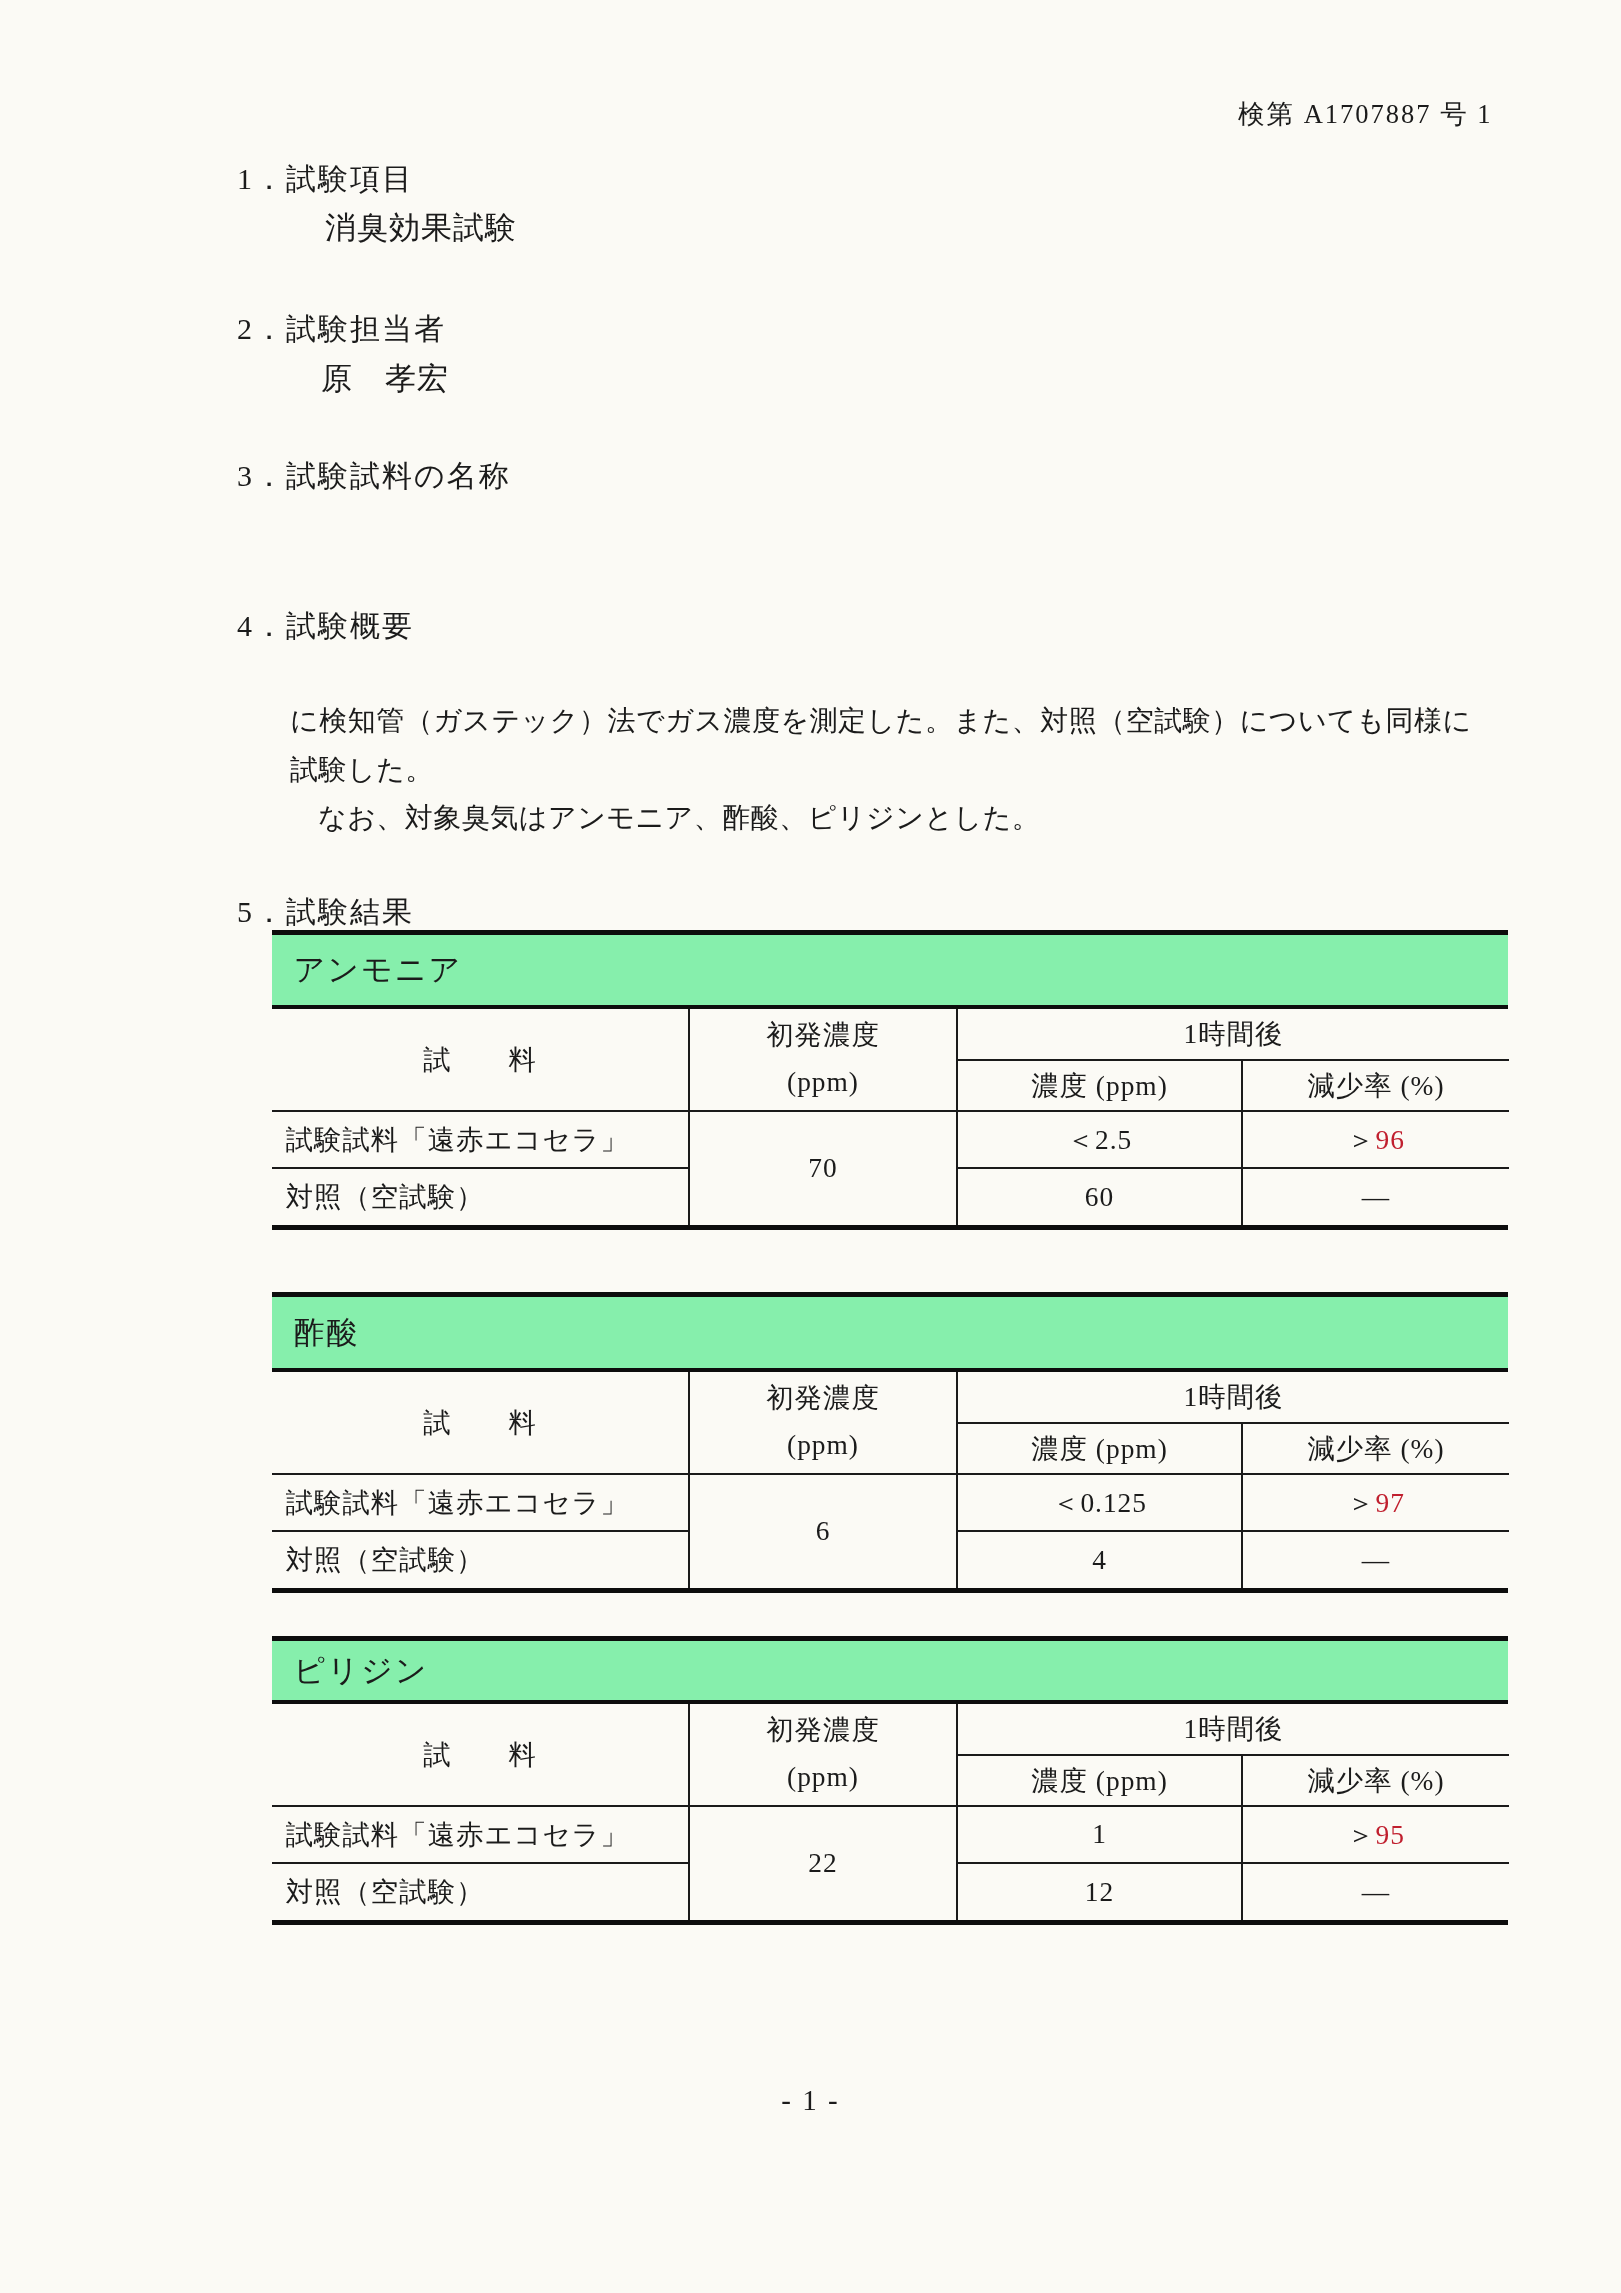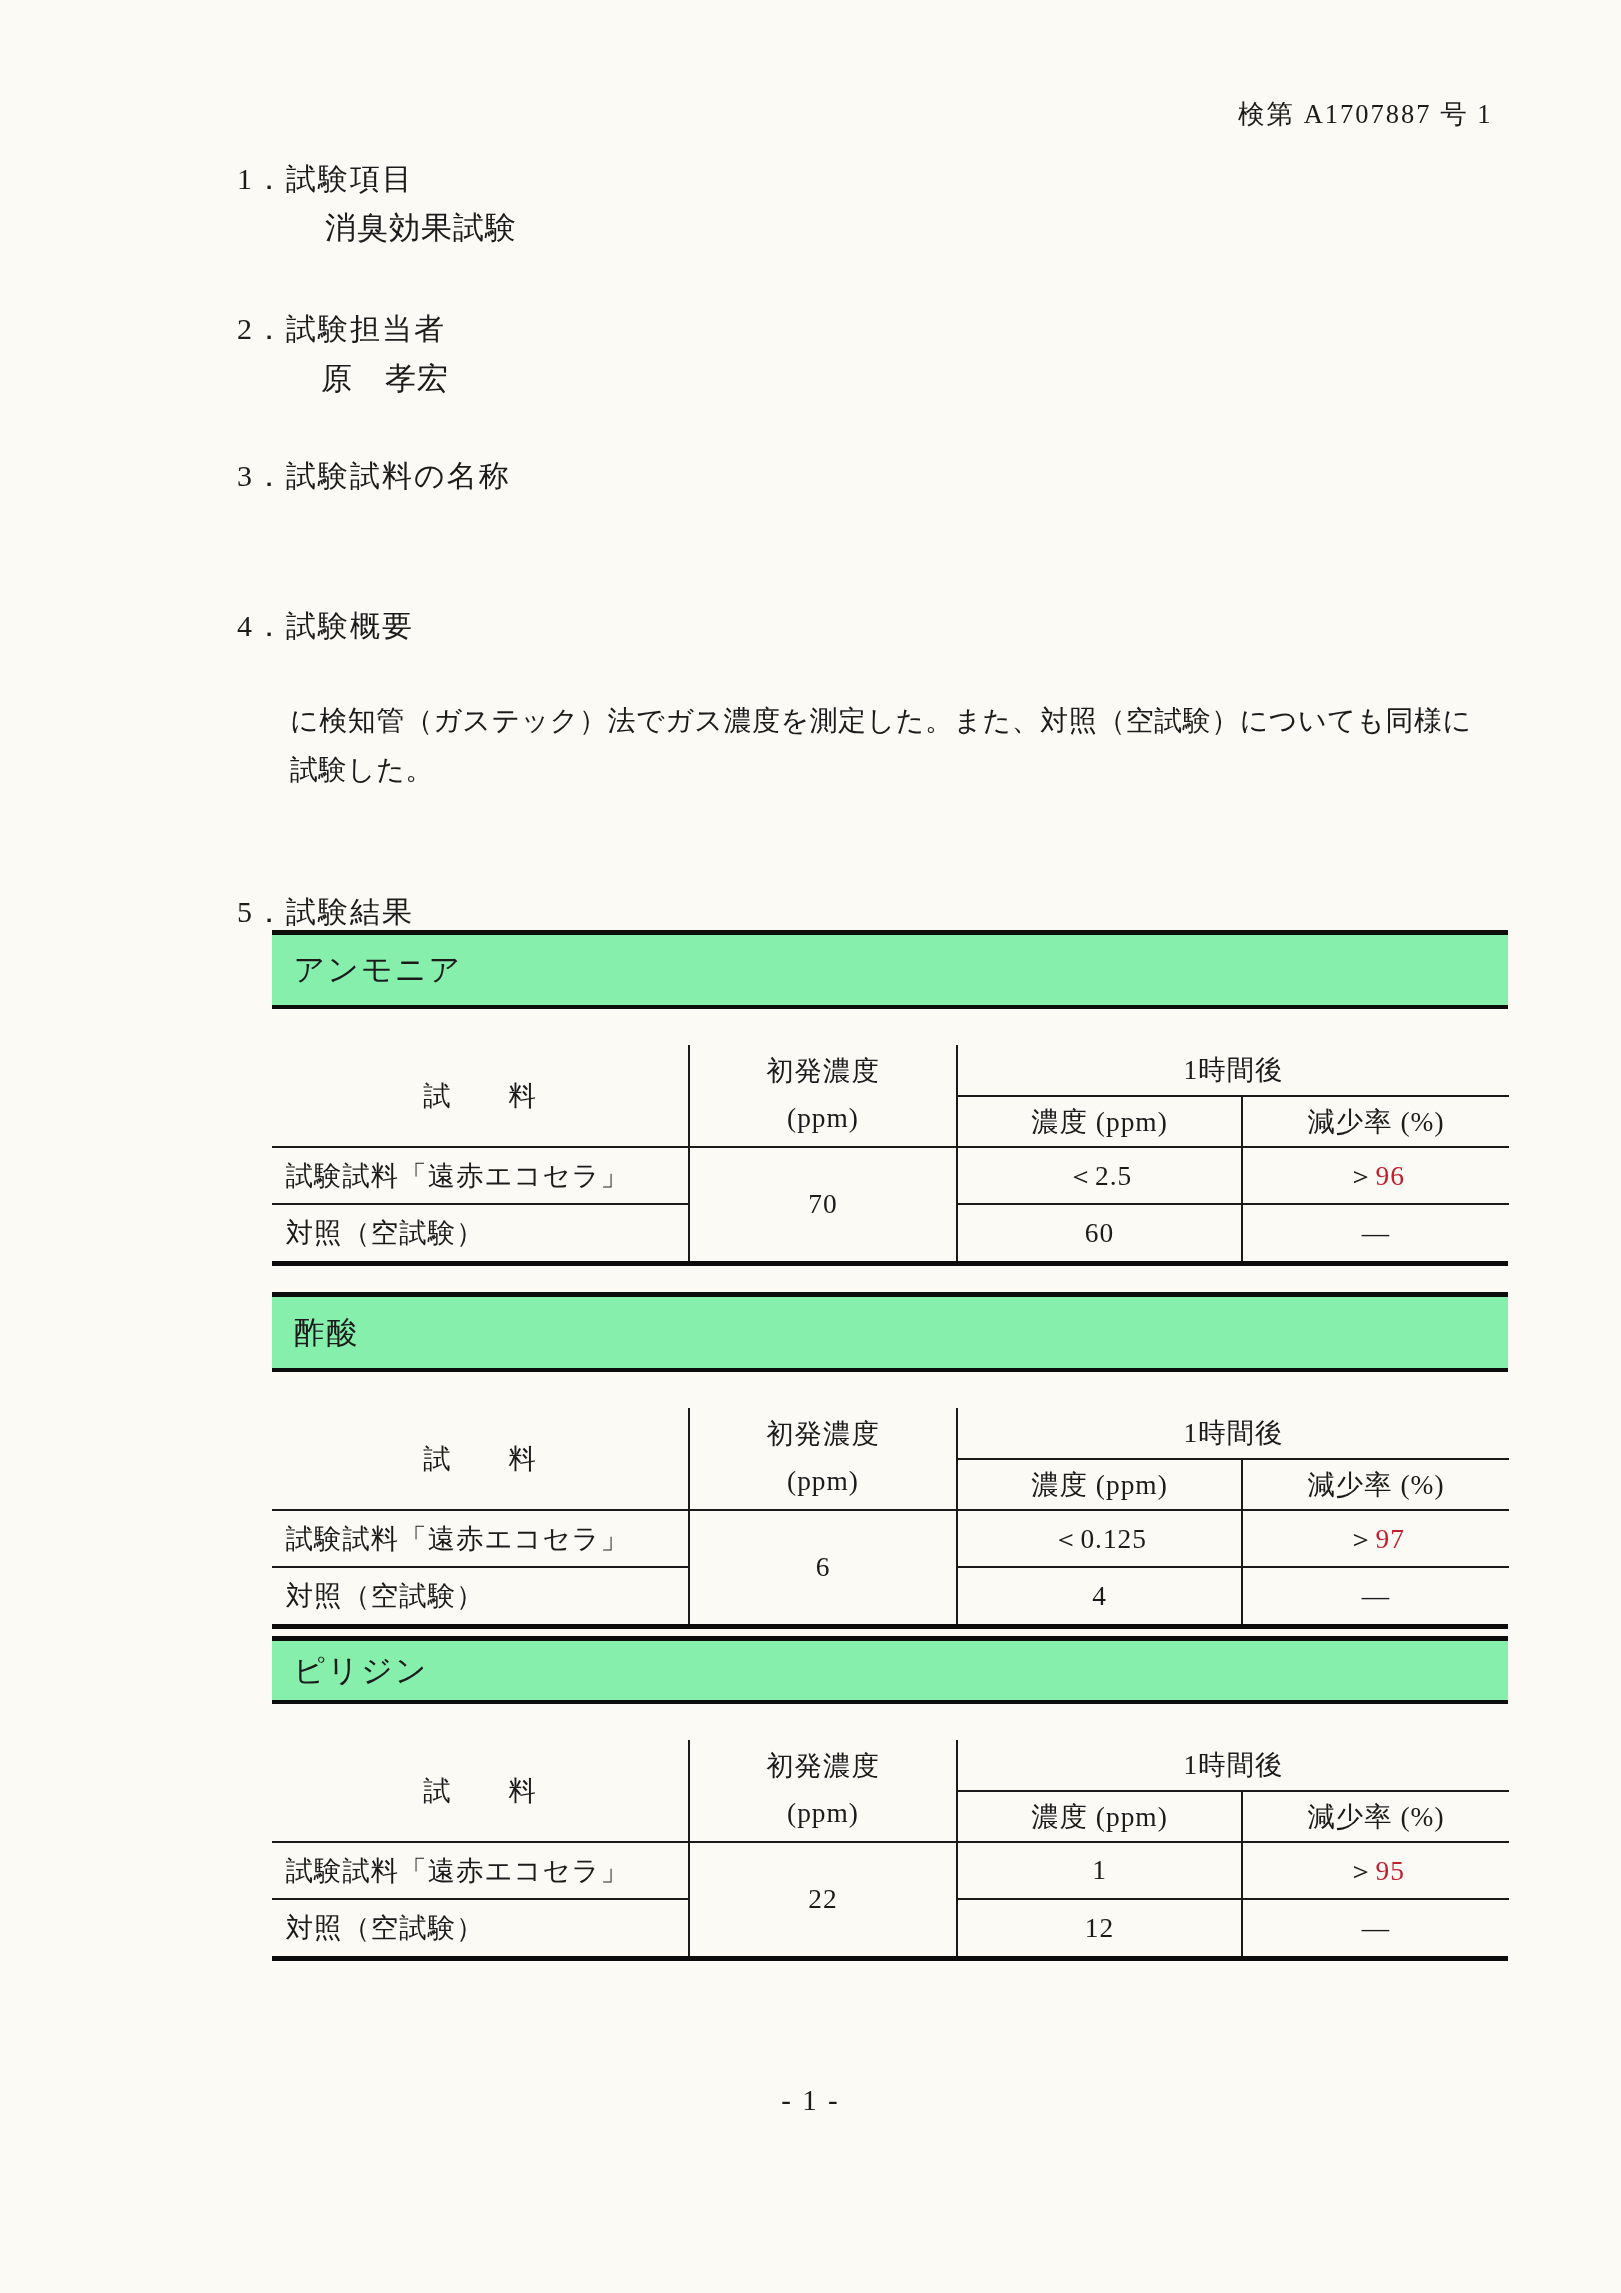--- a/index.html
+++ b/index.html
@@ -33,21 +33,20 @@
     box-sizing:border-box;
   }
   .band-t1{height:79px;}
   .band-t2{height:80px;}
   .band-t3{height:68px;}
   .results{
     width:100%;
     border-collapse:collapse;
     table-layout:fixed;
     border:hidden; 
-    margin-top:36px;
   }
   .results th,.results td{
     border:2px solid #1a1a1a;
     padding:0;
     font-weight:normal;
     text-align:center;
     vertical-align:middle;
     font-size:27.4px;
     letter-spacing:1px;
   }
@@ -78,20 +77,21 @@
   <div class="abs body-line" style="left:325px;top:207px;">消臭効果試験</div>
 
   <div class="abs heading" style="left:237px;top:309px;">2．試験担当者</div>
   <div class="abs body-line" style="left:321px;top:358px;">原　孝宏</div>
 
   <div class="abs heading" style="left:237px;top:456px;">3．試験試料の名称</div>
 
   <div class="abs heading" style="left:237px;top:606px;">4．試験概要</div>
   <div class="abs para-line" style="left:290px;top:702px;">に検知管（ガステック）法でガス濃度を測定した。また、対照（空試験）についても同様に</div>
   <div class="abs para-line" style="left:290px;top:751px;">試験した。</div>
+  <div class="abs para-line" style="left:318px;top:799px;">なお、対象臭気はアンモニア、酢酸、ピリジンとした。</div>
 
   <div class="abs heading" style="left:237px;top:892px;">5．試験結果</div>
 
   <div class="table-block" style="top:930px;">
     <div class="gas-band band-t1">
       <span>アンモニア</span>
     </div>
     <table class="results">
       <colgroup>
           <col style="width:417px">

